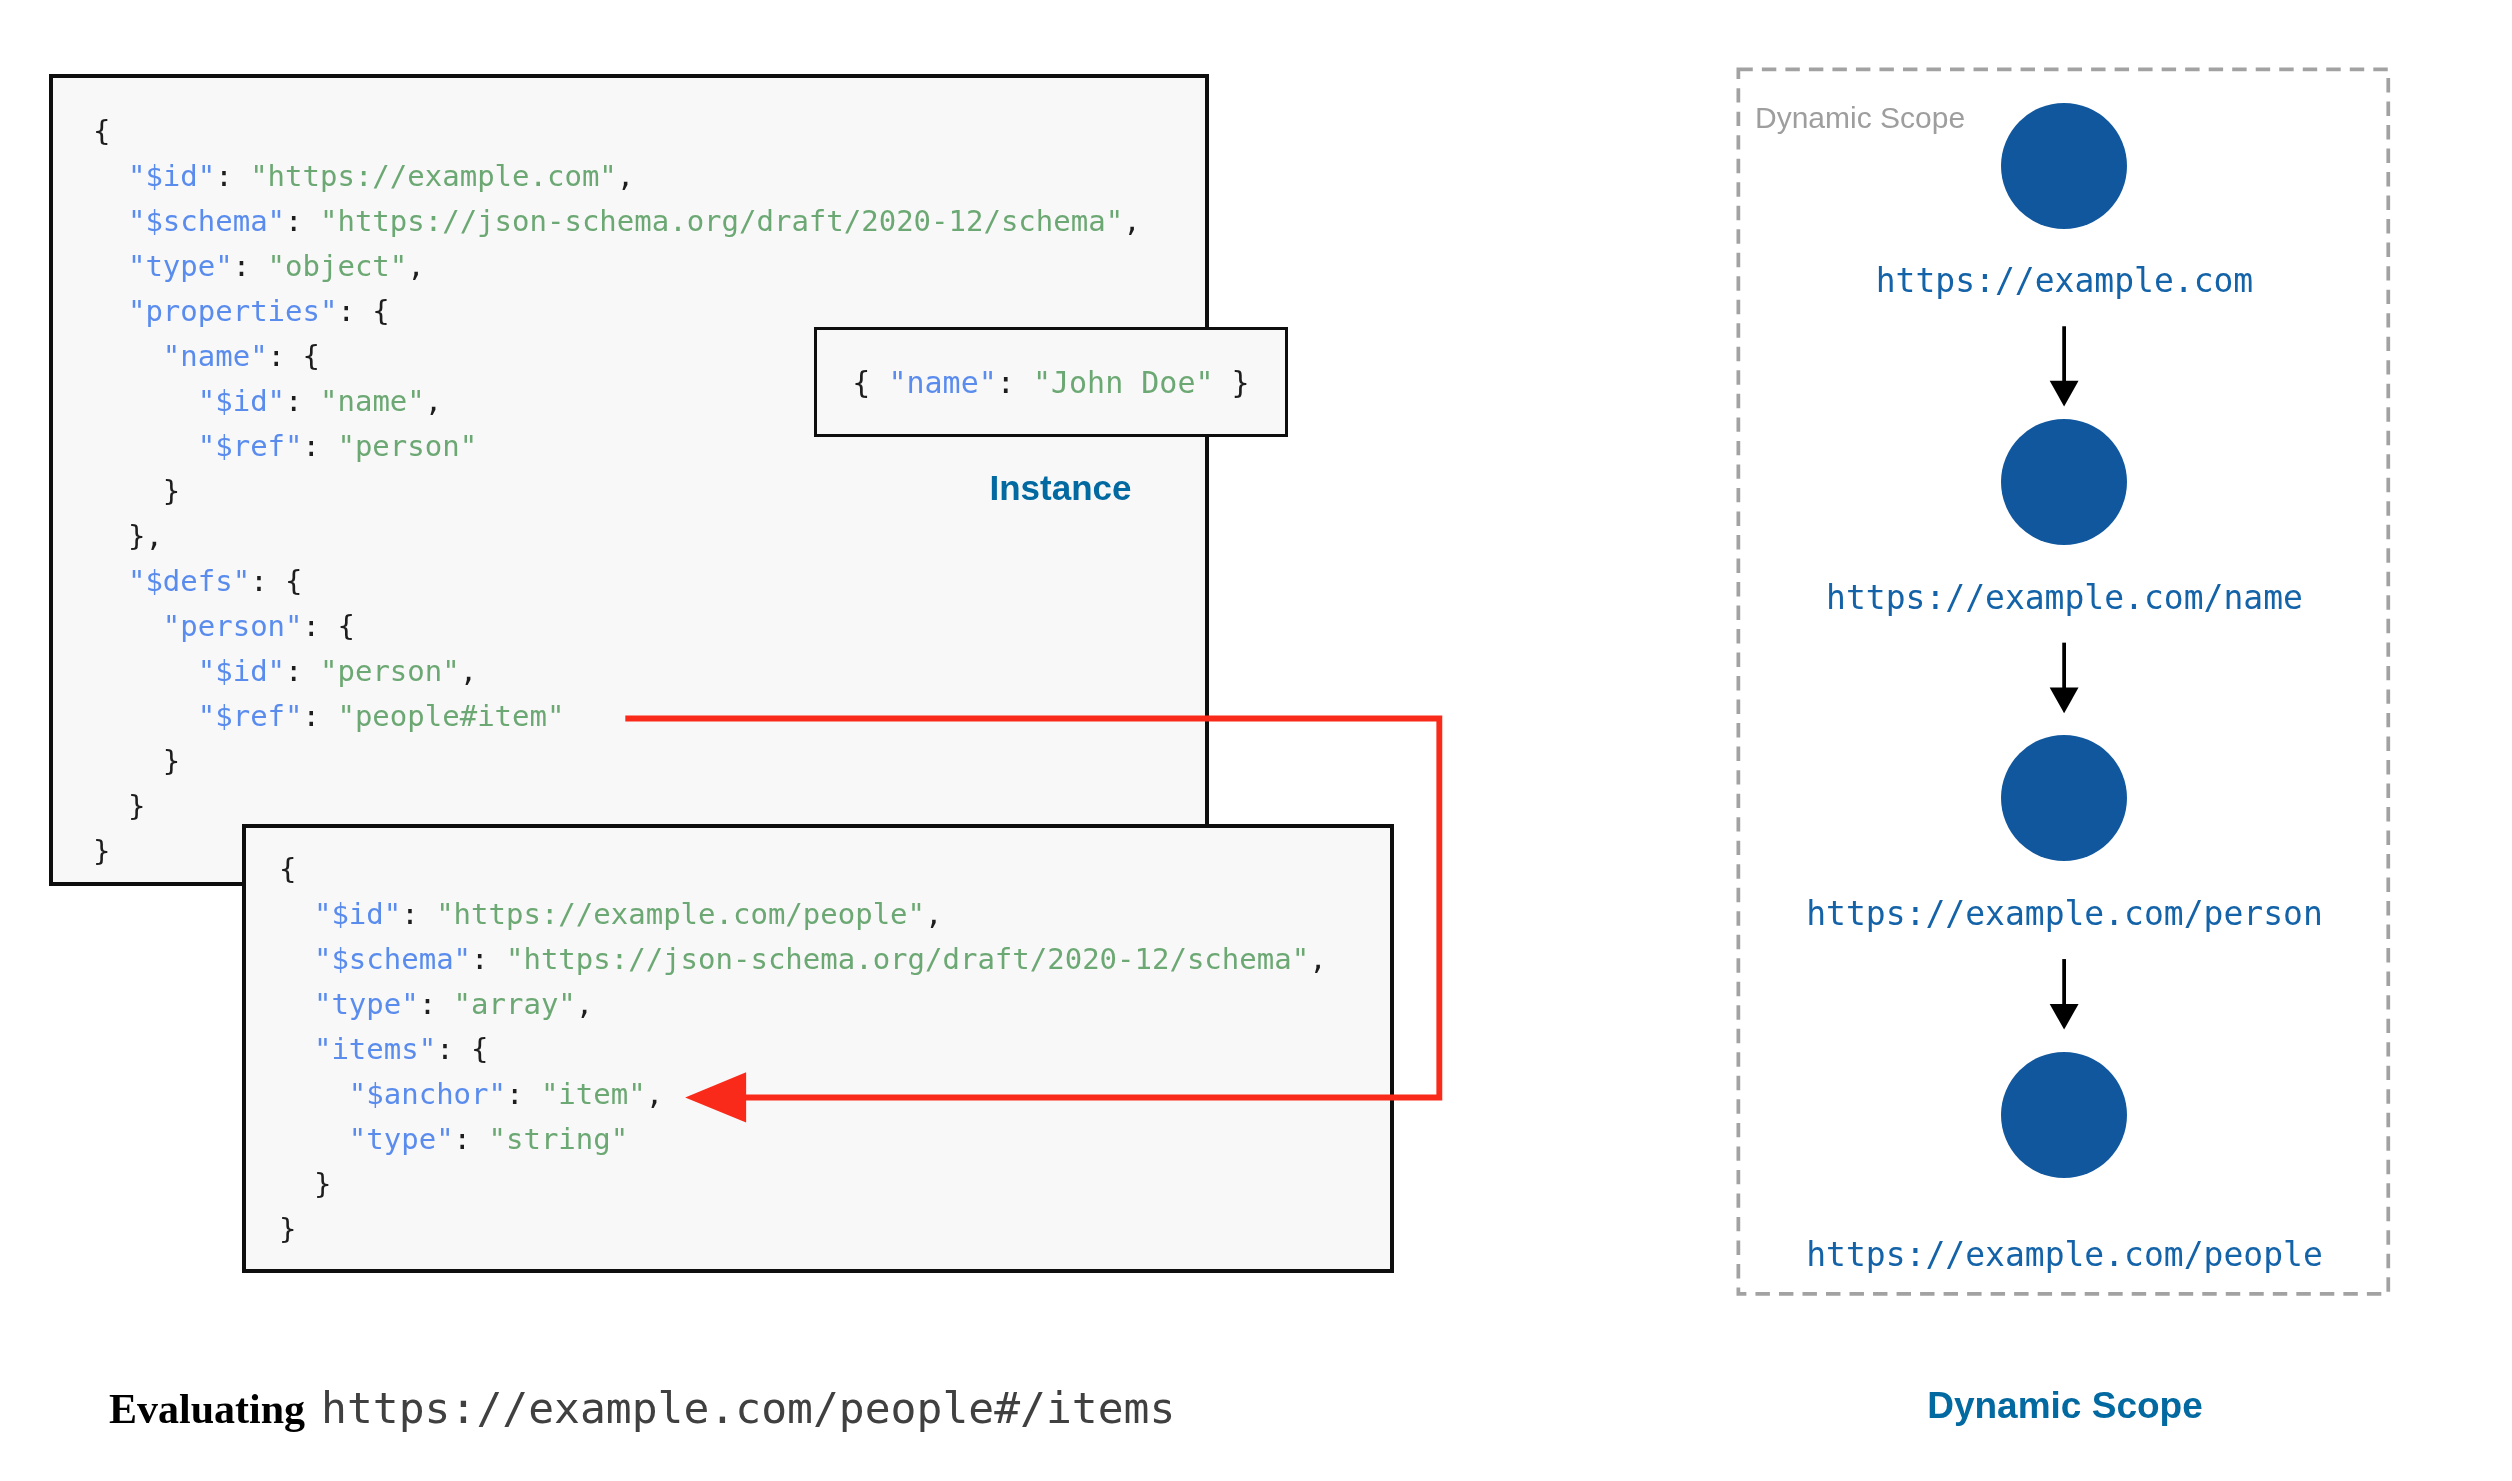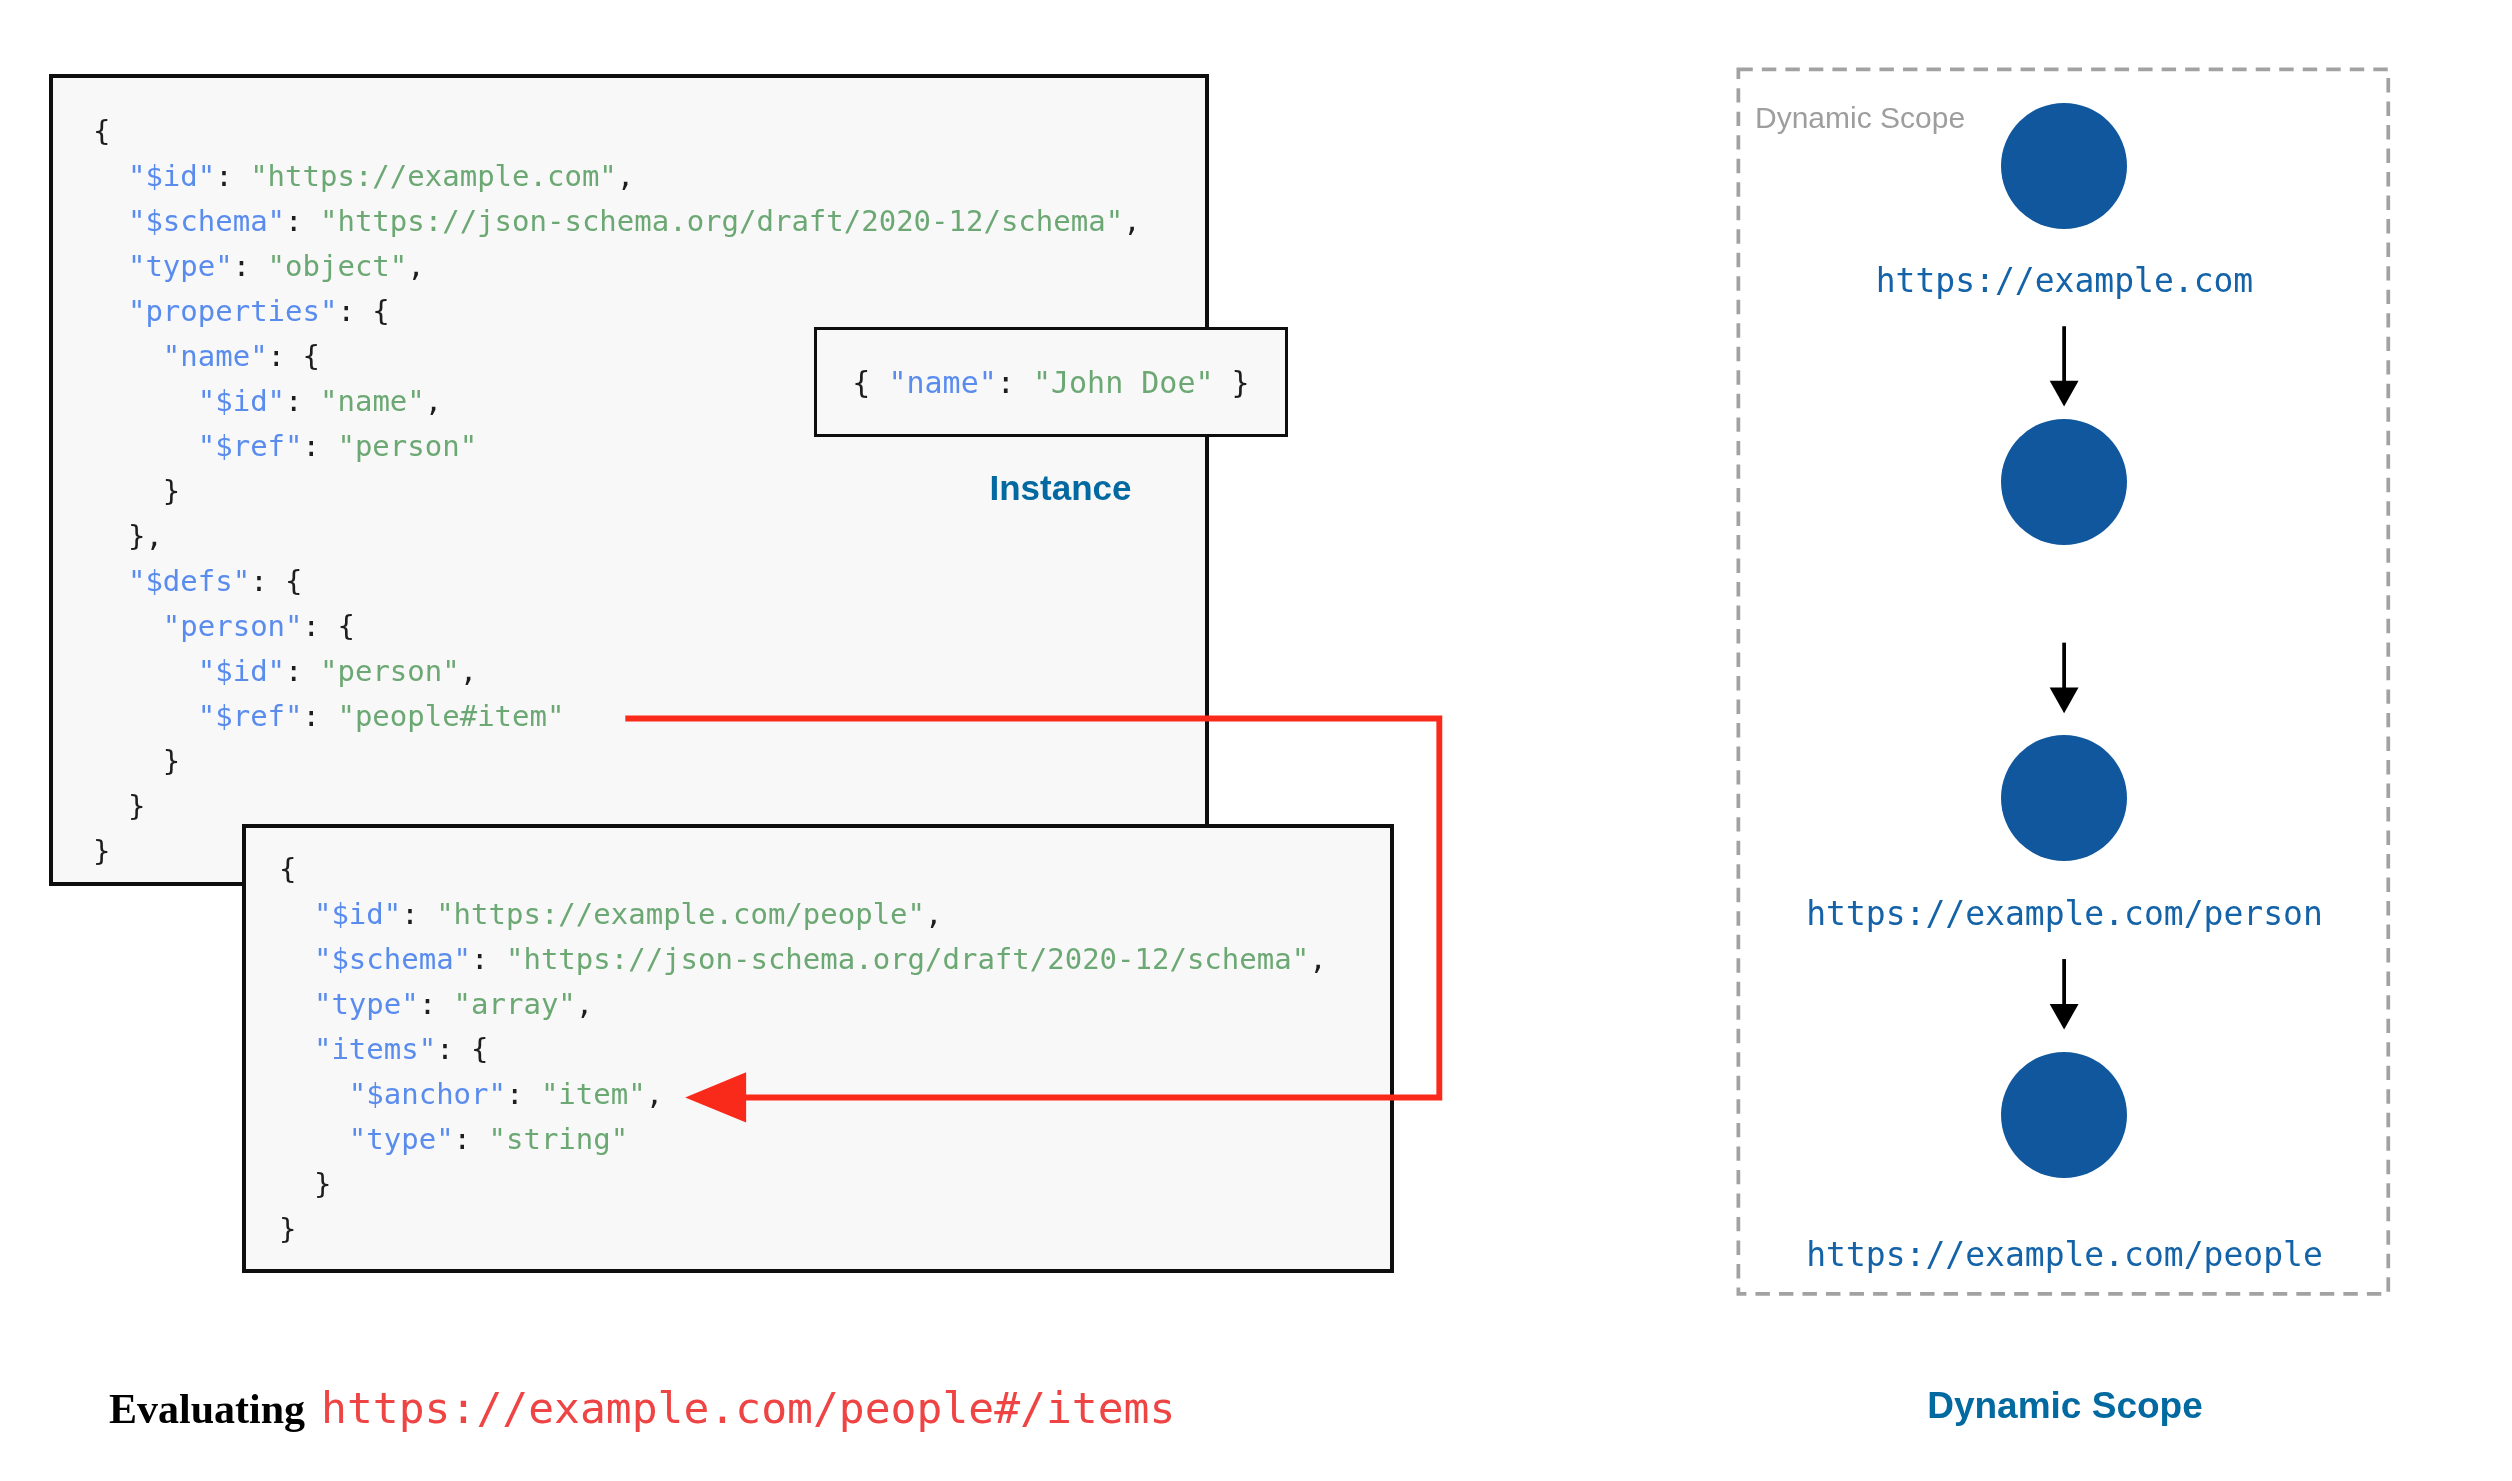--- a/index.html
+++ b/index.html
@@ -21,21 +21,21 @@
         display:flex;align-items:center;justify-content:center;
         font-family:"DejaVu Sans Mono",monospace;font-size:30px;white-space:pre;color:#1d1d1d;}
 
   .caption{position:absolute;font-weight:bold;color:#0369a1;text-align:center;}
   .caption-instance{left:900px;top:466px;width:321px;font-size:35px;line-height:43px;}
   .caption-scope{left:1851px;top:1382px;width:428px;font-size:37px;line-height:48px;}
 
   
   .evaluating{position:absolute;left:109px;top:1383px;display:flex;align-items:baseline;}
   .eval-prefix{font-weight:bold;font-size:42px;color:#000000;font-family:Liberation Serif, serif;}
-  .eval-uri{font-family:"DejaVu Sans Mono",monospace;font-size:43px;color:#ef4444;margin-left:16px;}
+  .eval-uri{font-family:"DejaVu Sans Mono",monospace;font-size:43px;color:#404040;margin-left:16px;}
 
   
   .panel-title{position:absolute;left:1755px;top:99px;font-size:30px;line-height:37px;color:#9e9e9e;}
   .node-circle{position:absolute;width:126px;height:126px;border-radius:50%;background:#11579e;}
   .node-label{position:absolute;left:1744px;width:641px;text-align:center;
         font-family:"DejaVu Sans Mono",monospace;font-size:33px;line-height:45px;color:#1463a8;}
 
   .overlay{position:absolute;left:0;top:0;width:2512px;height:1482px;pointer-events:none;}
 </style>
 </head>
@@ -57,20 +57,21 @@
   </div>
 
   <div class="panel-title">Dynamic Scope</div>
 
   <div class="node-circle" style="left:2001px;top:103px;"></div>
   <div class="node-circle" style="left:2001px;top:419px;"></div>
   <div class="node-circle" style="left:2001px;top:735px;"></div>
   <div class="node-circle" style="left:2001px;top:1052px;"></div>
 
   <div class="node-label" style="top:258px;">https://example.com</div>
+  <div class="node-label" style="top:575px;">https://example.com/name</div>
   <div class="node-label" style="top:891px;">https://example.com/person</div>
   <div class="node-label" style="top:1207px;margin-top:25px;">https://example.com/people</div>
 
   <div class="caption caption-scope">Dynamic Scope</div>
 
   <div class="evaluating">
     <span class="eval-prefix">Evaluating</span>
     <span class="eval-uri">https://example.com/people#/items</span>
   </div>
 

